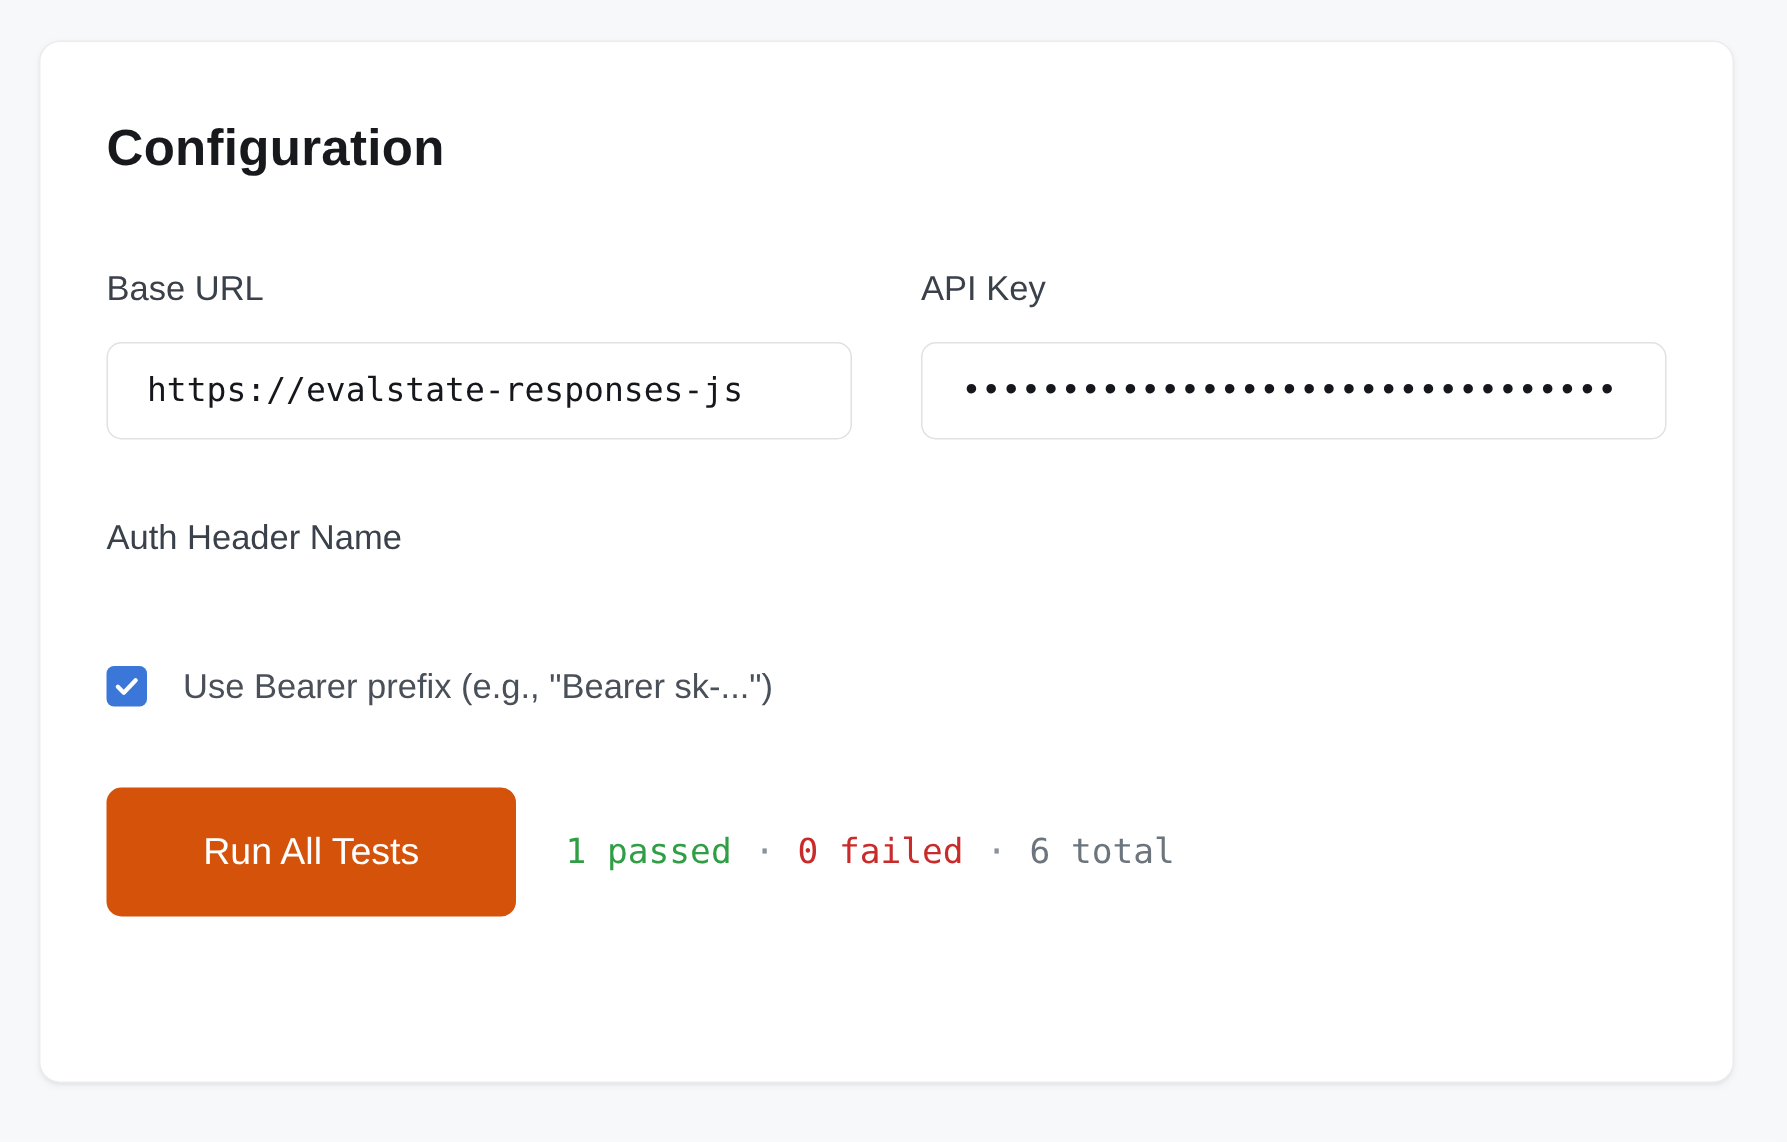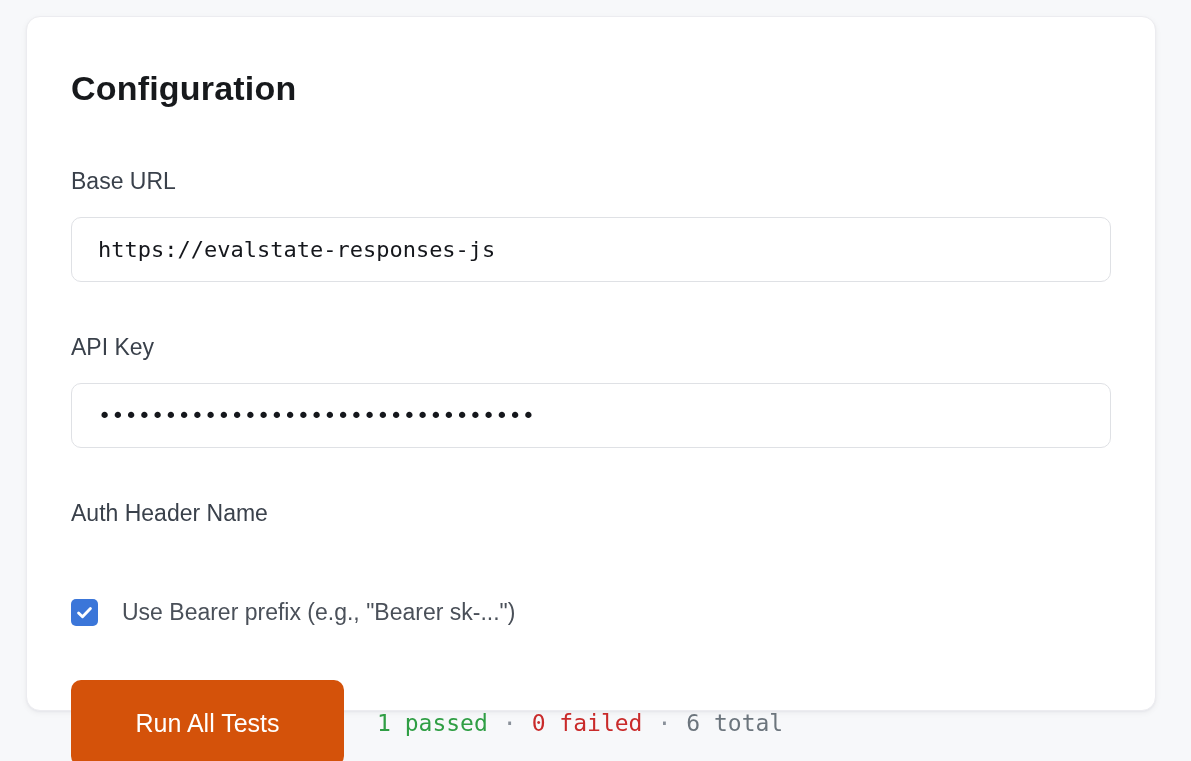--- a/index.html
+++ b/index.html
@@ -5,39 +5,39 @@
   * { box-sizing: border-box; }
   html, body {
     margin: 0; padding: 0;
     width: 1191px; height: 761px;
     background: #f7f8fa;
     font-family: "Liberation Sans", sans-serif;
     overflow: hidden;
   }
   .card {
     position: absolute;
-    left: 26px; top: 16px;
+    left: 26px; top: 27px;
     width: 1130px; height: 695px;
     background: #ffffff;
     border: 1px solid #ececf0;
     border-radius: 14px;
     box-shadow: 0 2px 6px rgba(16,24,40,0.05), 0 1px 2px rgba(16,24,40,0.04);
     padding: 52px 44px 0 44px;
   }
   .card-title {
     margin: 0;
     font-size: 34px;
     font-weight: 600;
     letter-spacing: 0.2px;
     color: #17191c;
   }
   .fields-grid {
     margin-top: 60px;
     display: grid;
-    grid-template-columns: 1fr;
+    grid-template-columns: 1fr 1fr;
     column-gap: 46px;
     row-gap: 52px;
   }
   .field-label {
     display: block;
     font-size: 23px;
     color: #3a414b;
     margin-bottom: 22px;
   }
   .field-input {

